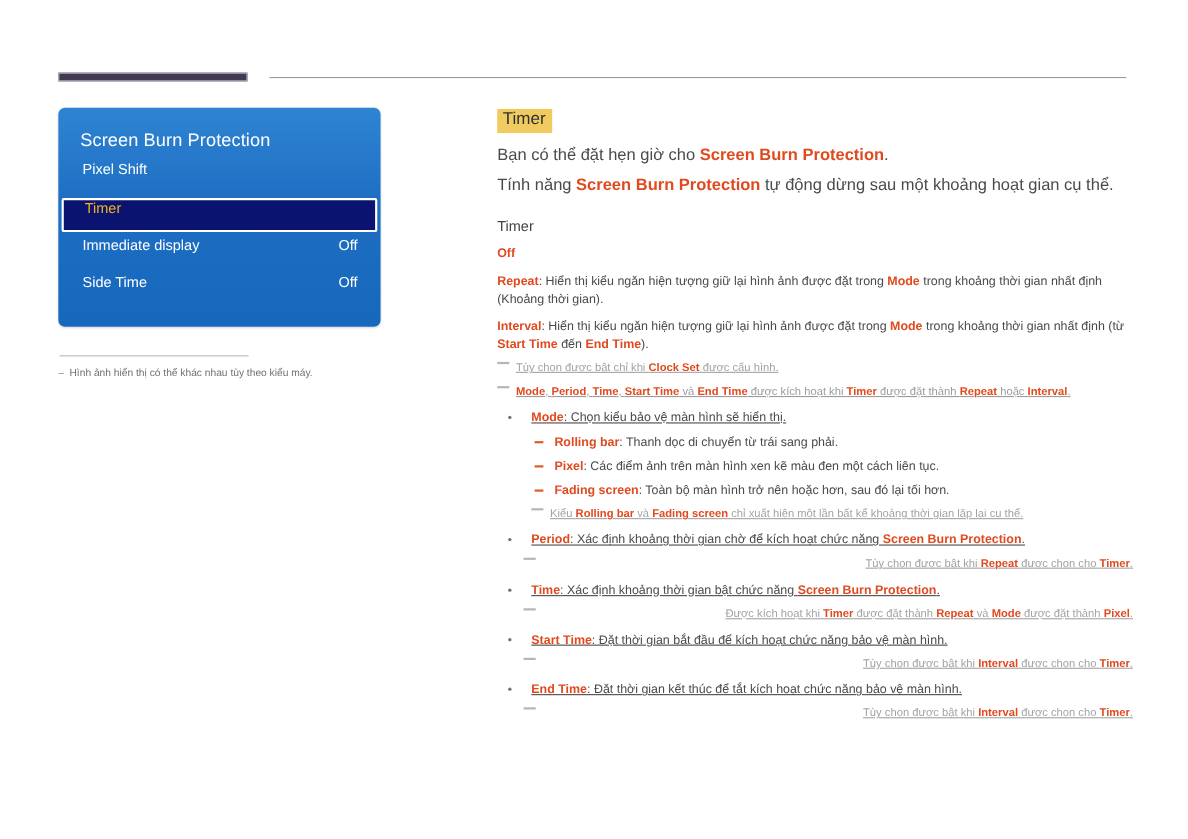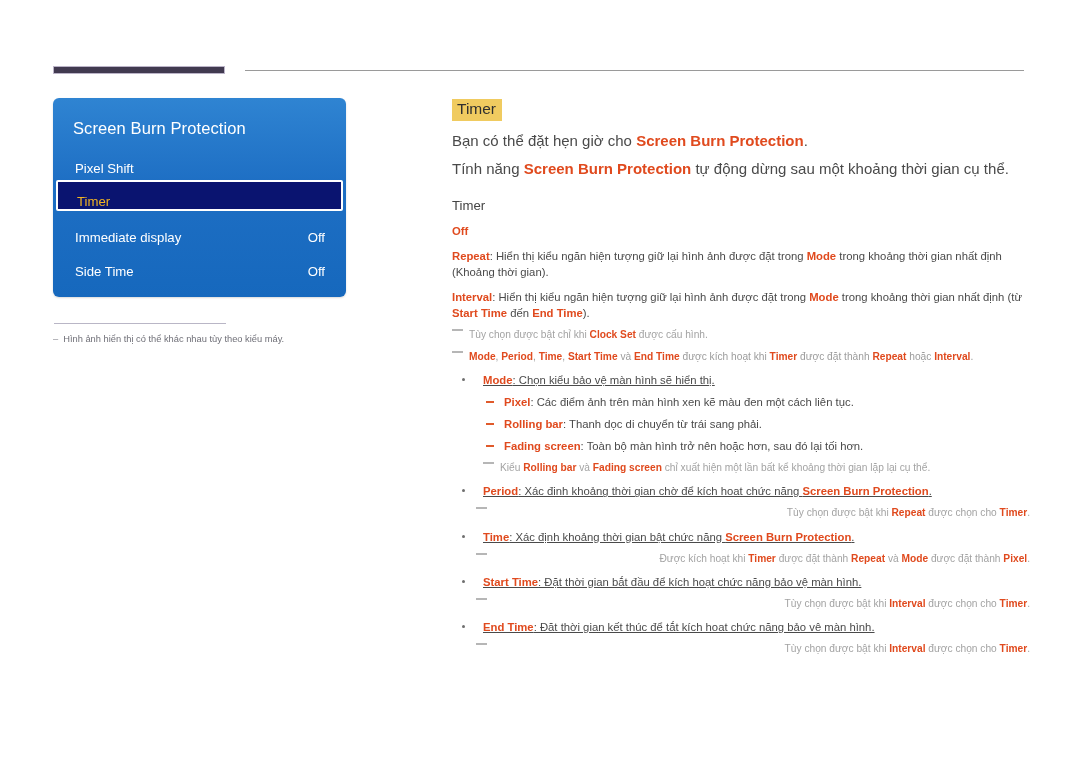--- a/index.html
+++ b/index.html
@@ -58,21 +58,21 @@
     box-shadow: 0 1px 2px rgba(0,0,0,0.15);
   }
   .osd-title {
     color: #ffffff;
     font-size: 16.5px;
     padding: 5px 0 4px 20px;
     letter-spacing: 0.1px;
   }
   .osd-row {
     display: flex;
-    align-items: flex-end;
+    align-items: flex-start;
     justify-content: space-between;
     height: 30px;
     padding: 0 21px 0 22px;
     color: #ffffff;
     font-size: 13.2px;
     box-sizing: border-box;
     margin-top: 4px;
   }
   .osd-row .osd-val {
     font-size: 13.2px;
@@ -144,20 +144,21 @@
   .kw   { color: #e04a1e; font-weight: bold; }
 
   
   .note {
     font-size: 10.2px;
     line-height: 1.4;
     color: #a3a3a3;
     margin-top: 7px;
     position: relative;
     padding-left: 17px;
+    text-decoration: underline;
   }
   .note .mk {
     position: absolute;
     left: 0;
     top: 1px;
     width: 11px;
     height: 2px;
     background: #b6b6b6;
   }
   .note .kw  { color: #e04a1e; font-weight: bold; }
@@ -246,21 +247,21 @@
 
   <div>
     <span class="hl-heading">Timer</span>
   </div>
 
   <div class="para">
     <span>Bạn có thể đặt hẹn giờ cho </span><span class="kw">Screen Burn Protection</span><span>.</span>
   </div>
 
   <div class="para tight">
-    <span>Tính năng </span><span class="kw">Screen Burn Protection</span><span> tự động dừng sau một khoảng thời gian cụ thể.</span>
+    <span>Tính năng </span><span class="kw">Screen Burn Protection</span><span> tự động dừng sau một khoảng hoạt gian cụ thể.</span>
   </div>
 
   <div class="sub-heading">Timer</div>
 
   <div class="opt first">
     <span class="kw">Off</span>
   </div>
 
   <div class="opt">
     <span class="kw">Repeat</span><span>: Hiển thị kiểu ngăn hiện tượng giữ lại hình ảnh được đặt trong </span><span class="kw">Mode</span><span> trong khoảng thời gian nhất định (Khoảng thời gian).</span>
@@ -276,25 +277,25 @@
 
   <div class="note strong">
     <span class="mk"></span><span class="kw">Mode</span><span>, </span><span class="kw">Period</span><span>, </span><span class="kw">Time</span><span>, </span><span class="kw">Start Time</span><span> và </span><span class="kw">End Time</span><span> được kích hoạt khi </span><span class="kw">Timer</span><span> được đặt thành </span><span class="kw">Repeat</span><span> hoặc </span><span class="kw">Interval</span><span>.</span>
   </div>
 
   <div class="bullet">
     <span class="dot"></span><span class="kw">Mode</span><span>: Chọn kiểu bảo vệ màn hình sẽ hiển thị.</span>
   </div>
 
   <div class="subbullet">
+    <span class="sdash"></span><span class="kw">Rolling bar</span><span>: Thanh dọc di chuyển từ trái sang phải.</span>
+  </div>
+
+  <div class="subbullet">
     <span class="sdash"></span><span class="kw">Pixel</span><span>: Các điểm ảnh trên màn hình xen kẽ màu đen một cách liên tục.</span>
-  </div>
-
-  <div class="subbullet">
-    <span class="sdash"></span><span class="kw">Rolling bar</span><span>: Thanh dọc di chuyển từ trái sang phải.</span>
   </div>
 
   <div class="subbullet">
     <span class="sdash"></span><span class="kw">Fading screen</span><span>: Toàn bộ màn hình trở nên hoặc hơn, sau đó lại tối hơn.</span>
   </div>
 
   <div class="note ind2">
     <span class="mk"></span><span>Kiểu </span><span class="kw">Rolling bar</span><span> và </span><span class="kw">Fading screen</span><span> chỉ xuất hiện một lần bất kể khoảng thời gian lặp lại cụ thể.</span>
   </div>
 

